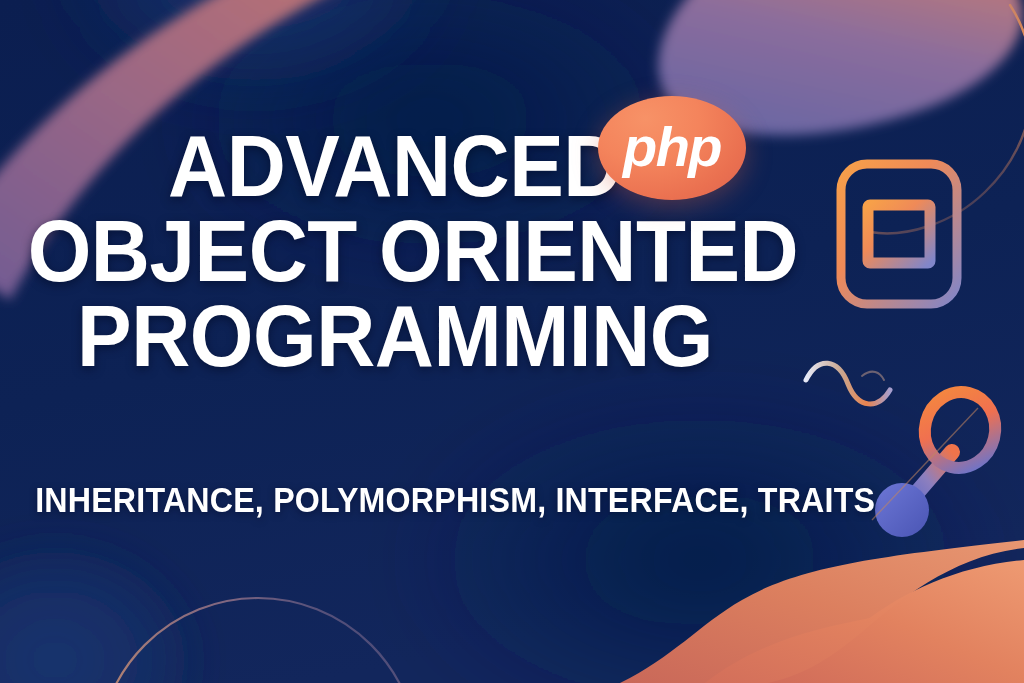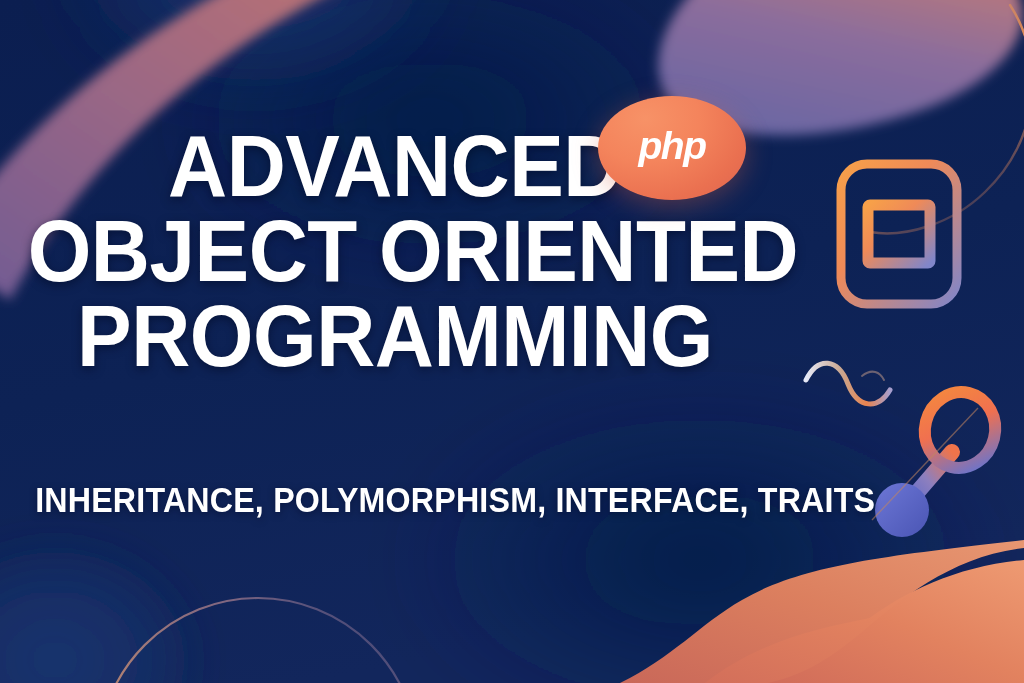--- a/index.html
+++ b/index.html
@@ -87,21 +87,21 @@
   #php-logo .php-word {
     position: absolute;
     inset: 0;
     display: flex;
     align-items: center;
     justify-content: center;
     color: #ffffff;
     font-family: "Liberation Sans", sans-serif;
     font-style: italic;
     font-weight: 700;
-    font-size: 39px;
+    font-size: 56px;
     letter-spacing: -1.5px;
     padding-bottom: 4px;
     box-sizing: border-box;
     text-align: center;
   }
 </style>
 </head>
 <body>
 
 <div id="banner">

